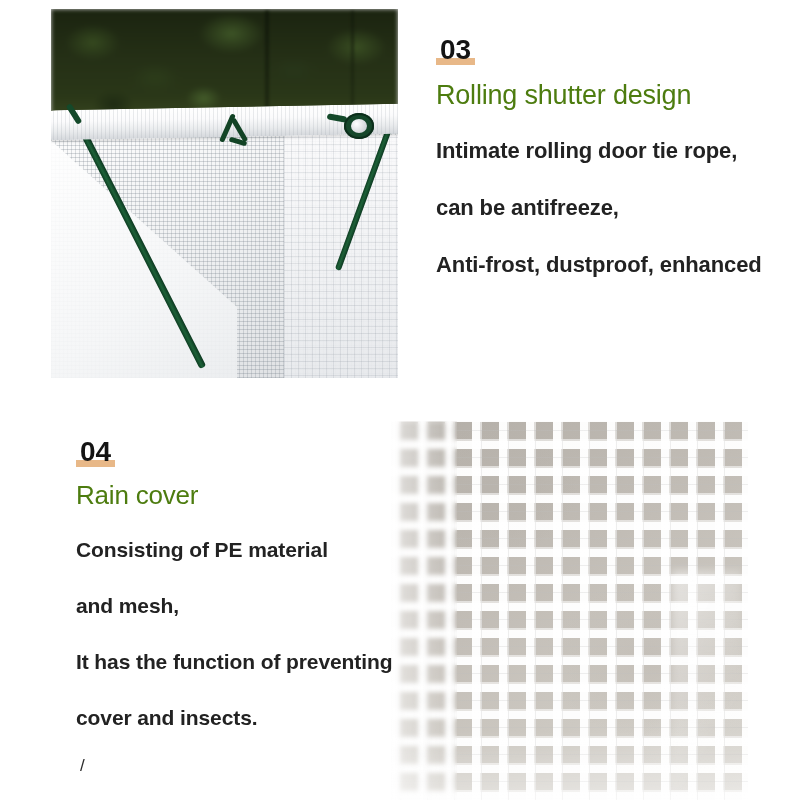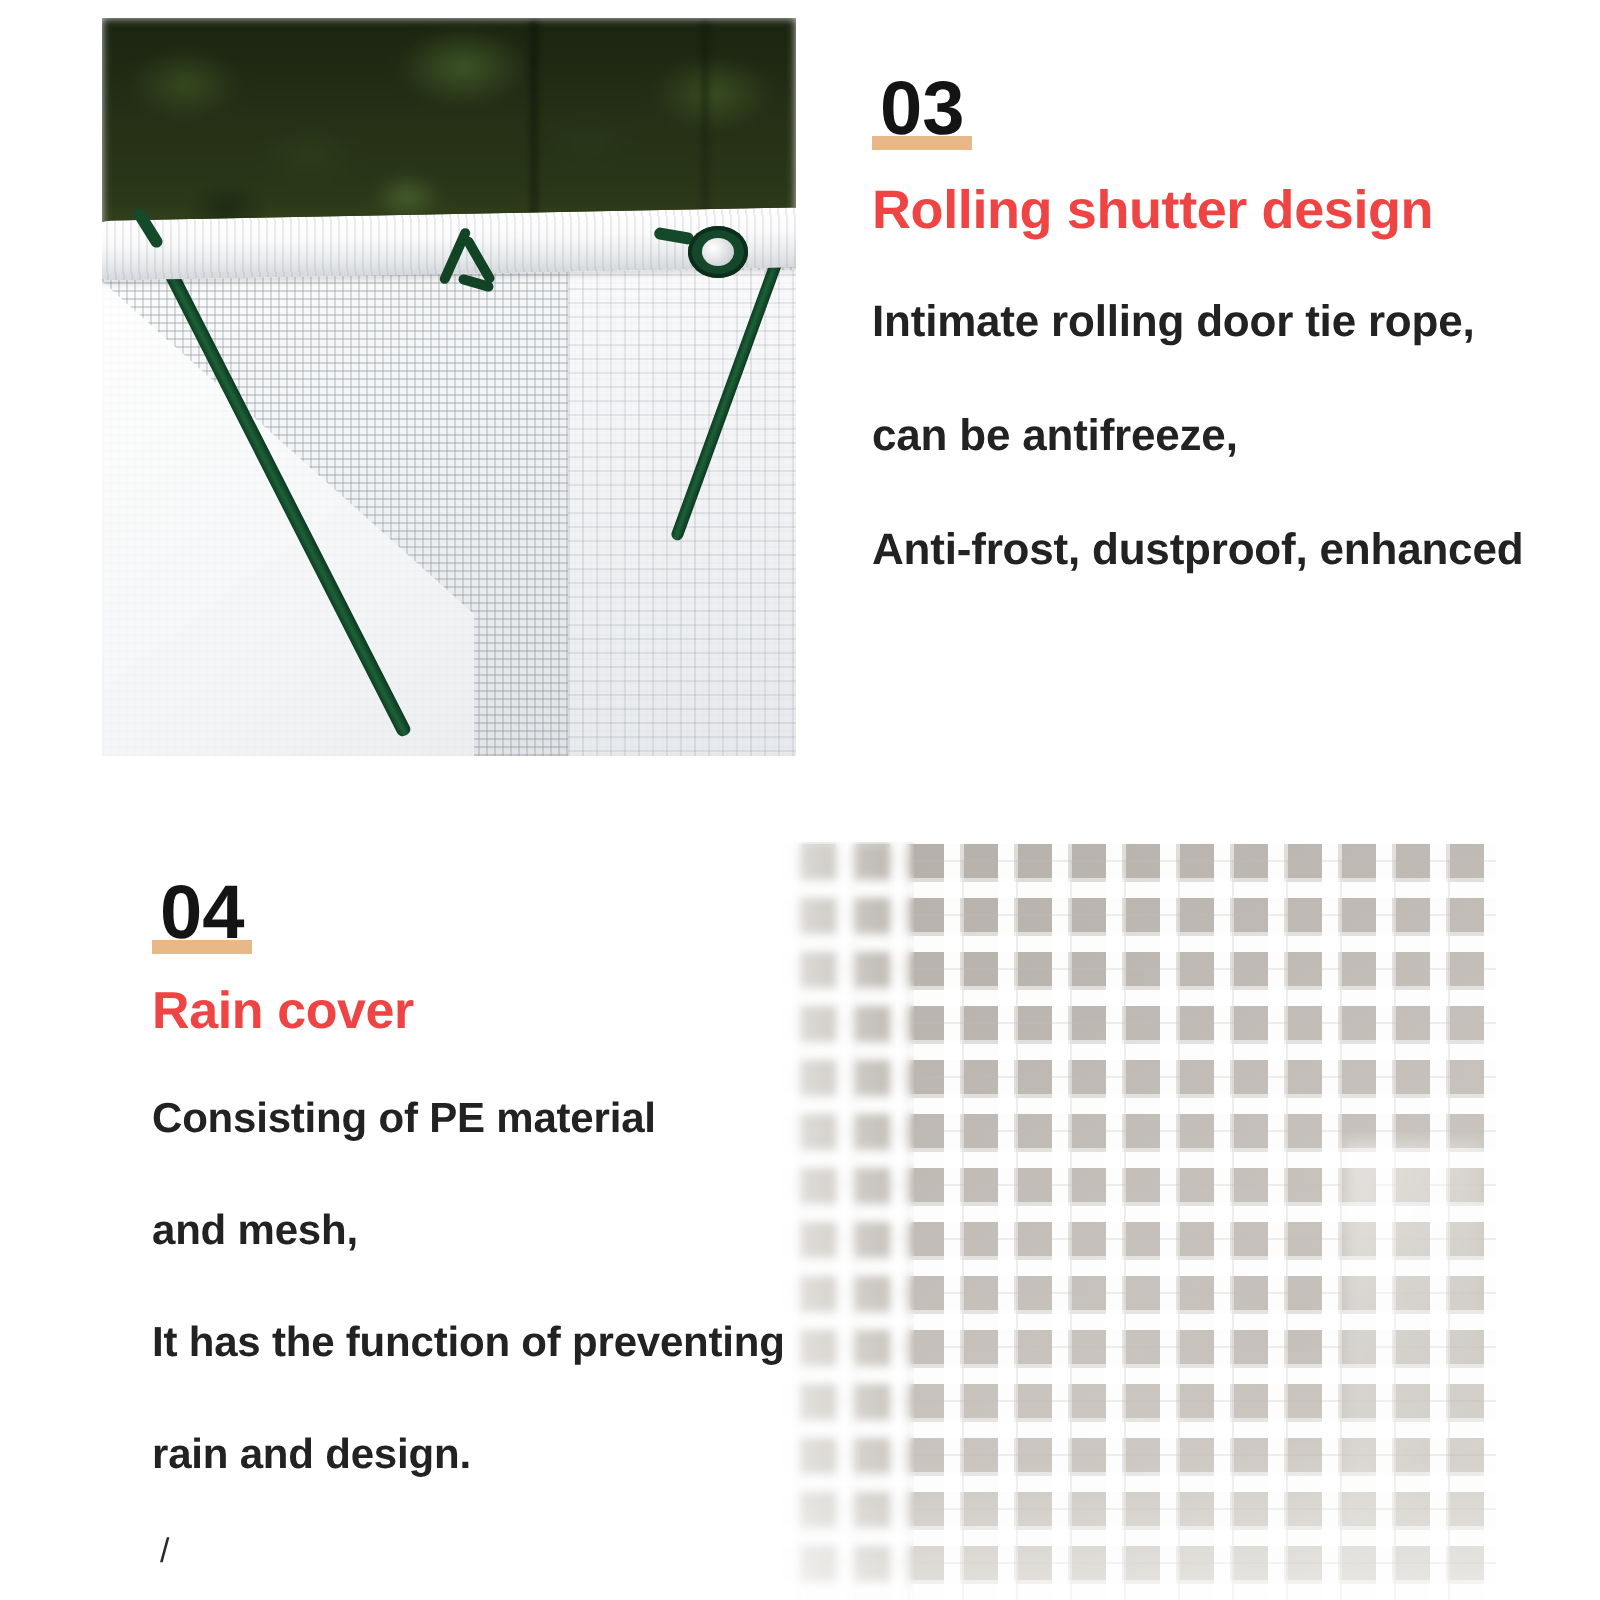--- a/index.html
+++ b/index.html
@@ -270,34 +270,34 @@
     width: 100%;
     height: 7px;
     background: #e8b888;
     z-index: 0;
   }
   .num {
     position: relative;
     z-index: 1;
     display: block;
     font-family: "Liberation Sans", sans-serif;
-    font-size: 38px;
+    font-size: 28px;
     font-weight: 700;
     line-height: 1;
     letter-spacing: 0px;
     color: #141414;
   }
 
   .heading {
     margin: 14px 0 0 0;
     font-family: "Liberation Sans", sans-serif;
     font-size: 27px;
-    font-weight: 700;
+    font-weight: 400;
     line-height: 1.15;
-    color: #ef4444;
+    color: #4d7c0f;
     letter-spacing: -0.2px;
   }
   #block-04 .heading { font-size: 26px; margin-top: 13px; }
 
   .body-lines {
     margin-top: 10px;
   }
   .body-line {
     font-family: "Liberation Sans", sans-serif;
     font-size: 22px;
@@ -376,21 +376,21 @@
   <div class="block" id="block-04">
     <div class="num-wrap">
       <span class="num-bar"></span>
       <span class="num">04</span>
     </div>
     <h2 class="heading">Rain cover</h2>
     <div class="body-lines">
       <p class="body-line">Consisting of PE material</p>
       <p class="body-line">and mesh,</p>
       <p class="body-line">It has the function of preventing</p>
-      <p class="body-line">rain and design.</p>
+      <p class="body-line">cover and insects.</p>
     </div>
     <div class="brand">
       <div class="brand-slash">/</div>
 
     </div>
   </div>
 
 </div>
 
 </body></html>

